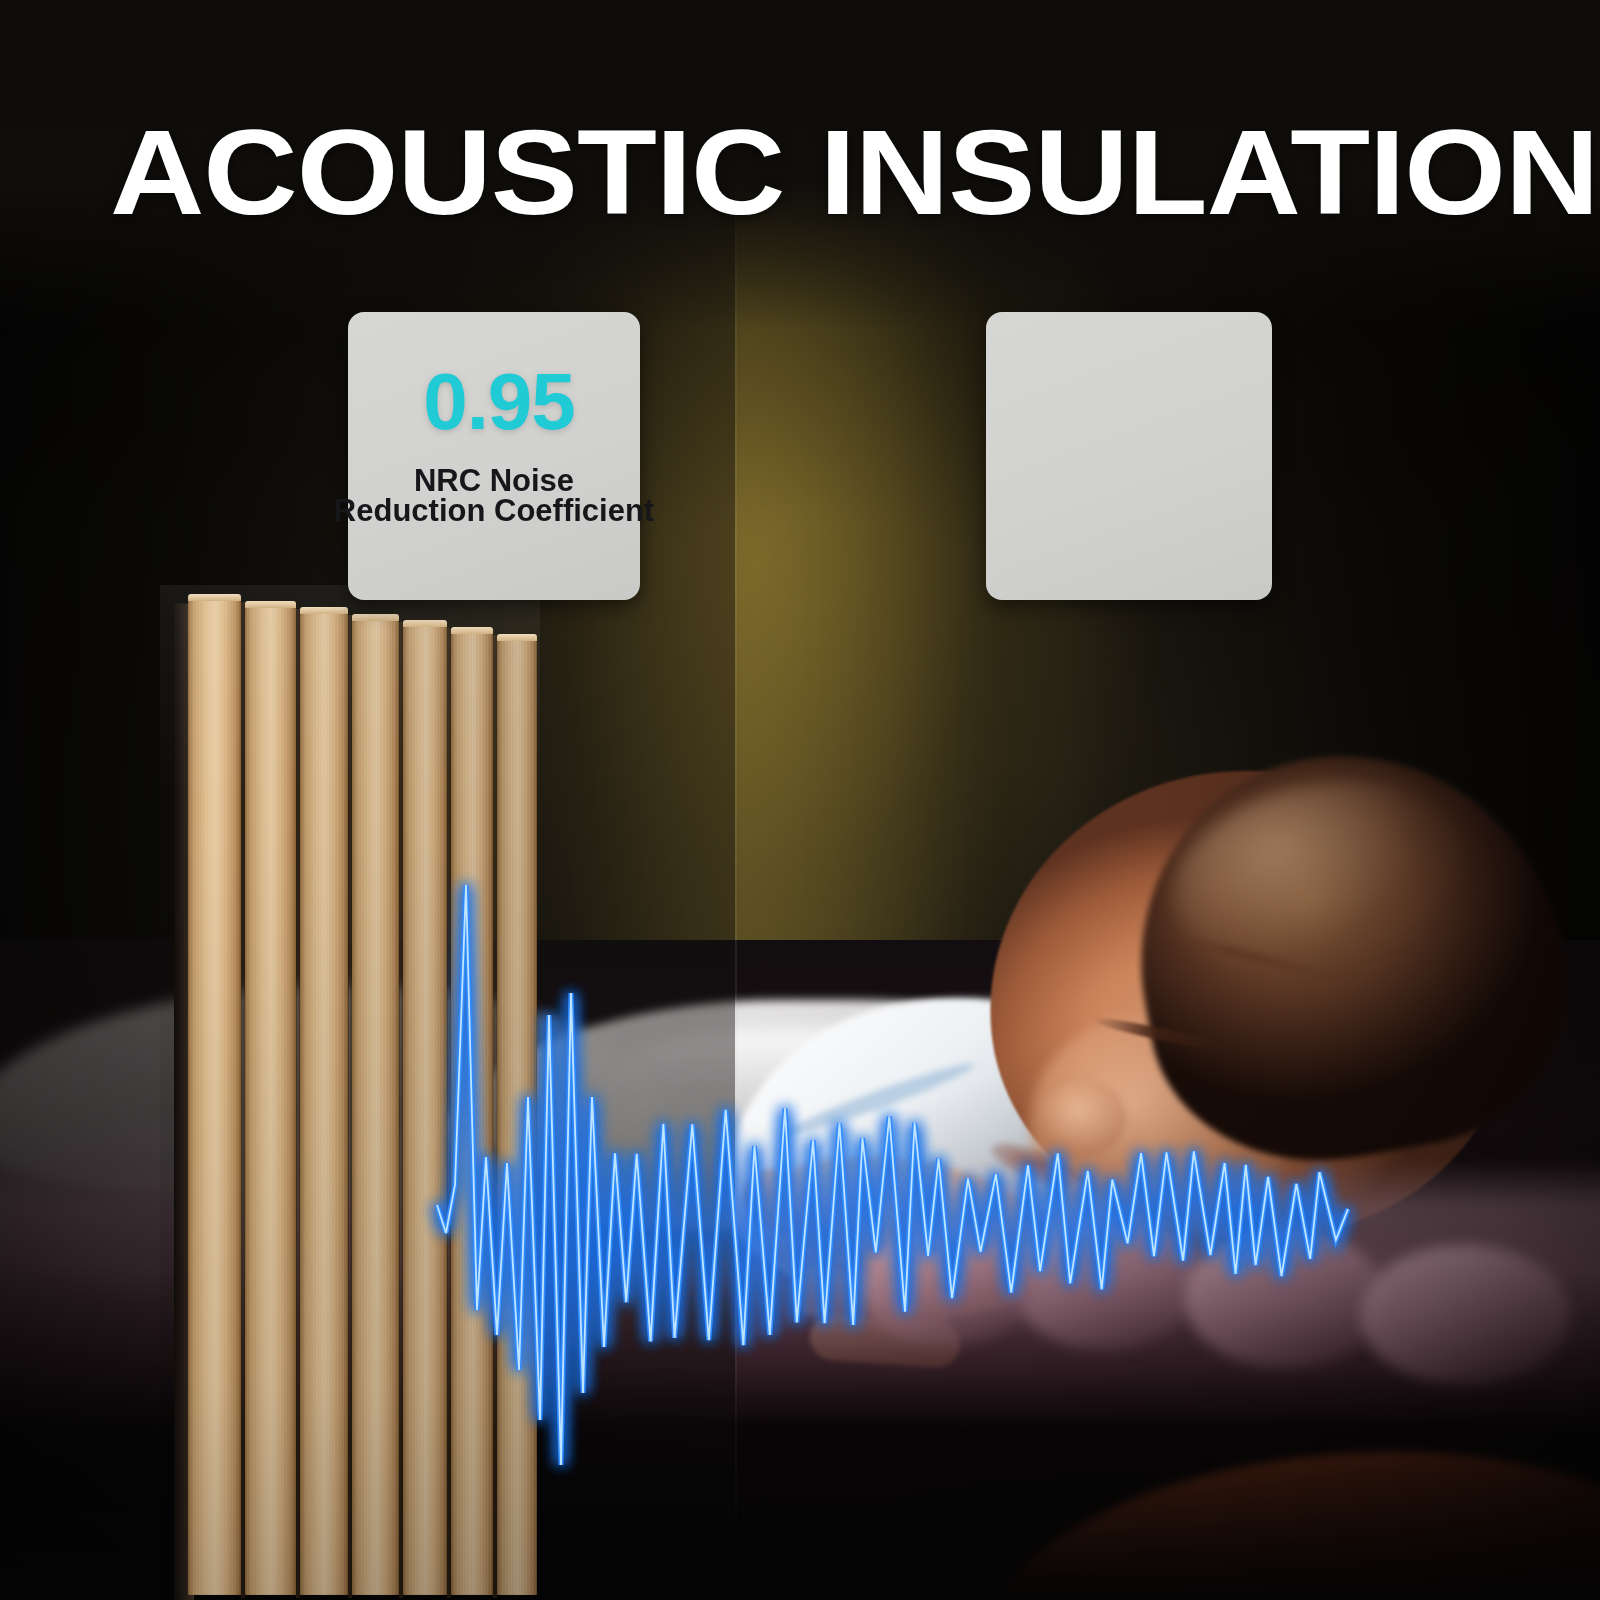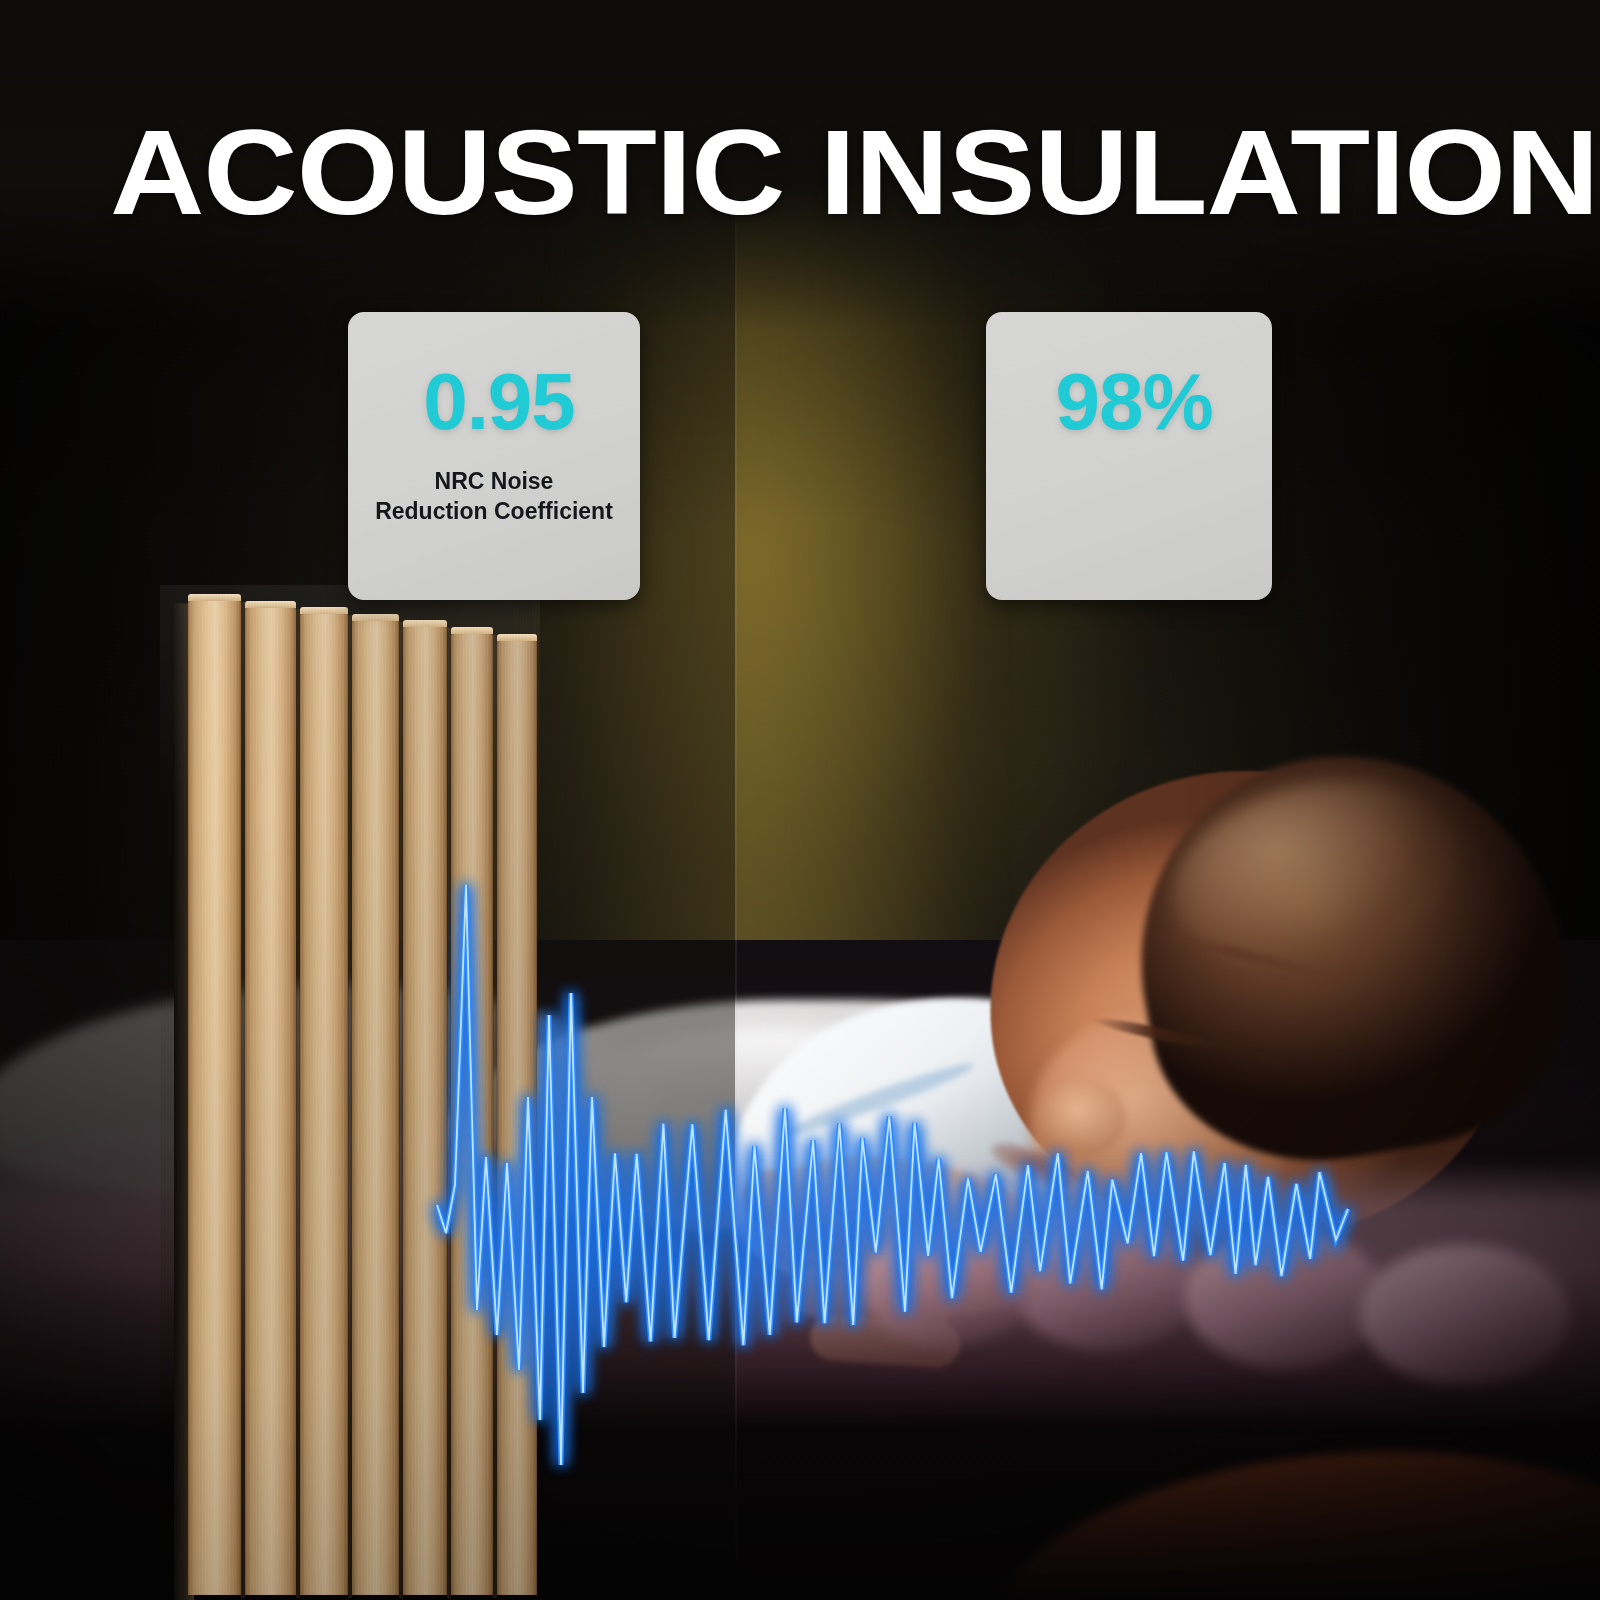--- a/index.html
+++ b/index.html
@@ -257,21 +257,21 @@
     line-height:84px;
     letter-spacing:-1px;
     text-shadow:0 2px 6px rgba(120,120,120,0.35);
     margin-left:10px;
   }
   .card-label {
     margin-top:22px;
     color:#16171a;
     font-family:"Liberation Sans", sans-serif;
     font-weight:700;
-    font-size:23px;
+    font-size:31px;
     line-height:30px;
     text-align:center;
     white-space:nowrap;
   }
   .card-3 .card-label { font-size:21px; line-height:29px; }
 
   
   .panel { position:absolute; left:160px; top:585px; width:380px; height:1020px; }
   .panel-edge {
     position:absolute; left:14px; top:18px; width:20px; height:1002px;
@@ -418,17 +418,16 @@
     <div class="card card-1">
       <div class="card-value">0.95</div>
       <div class="card-label">
         <span>NRC Noise</span><br>
         <span>Reduction Coefficient</span>
       </div>
     </div>
 
 
     <div class="card card-3">
-      <div class="card-value">98%</div>
     </div>
 
   </div>
 </div>
 
 </body></html>

